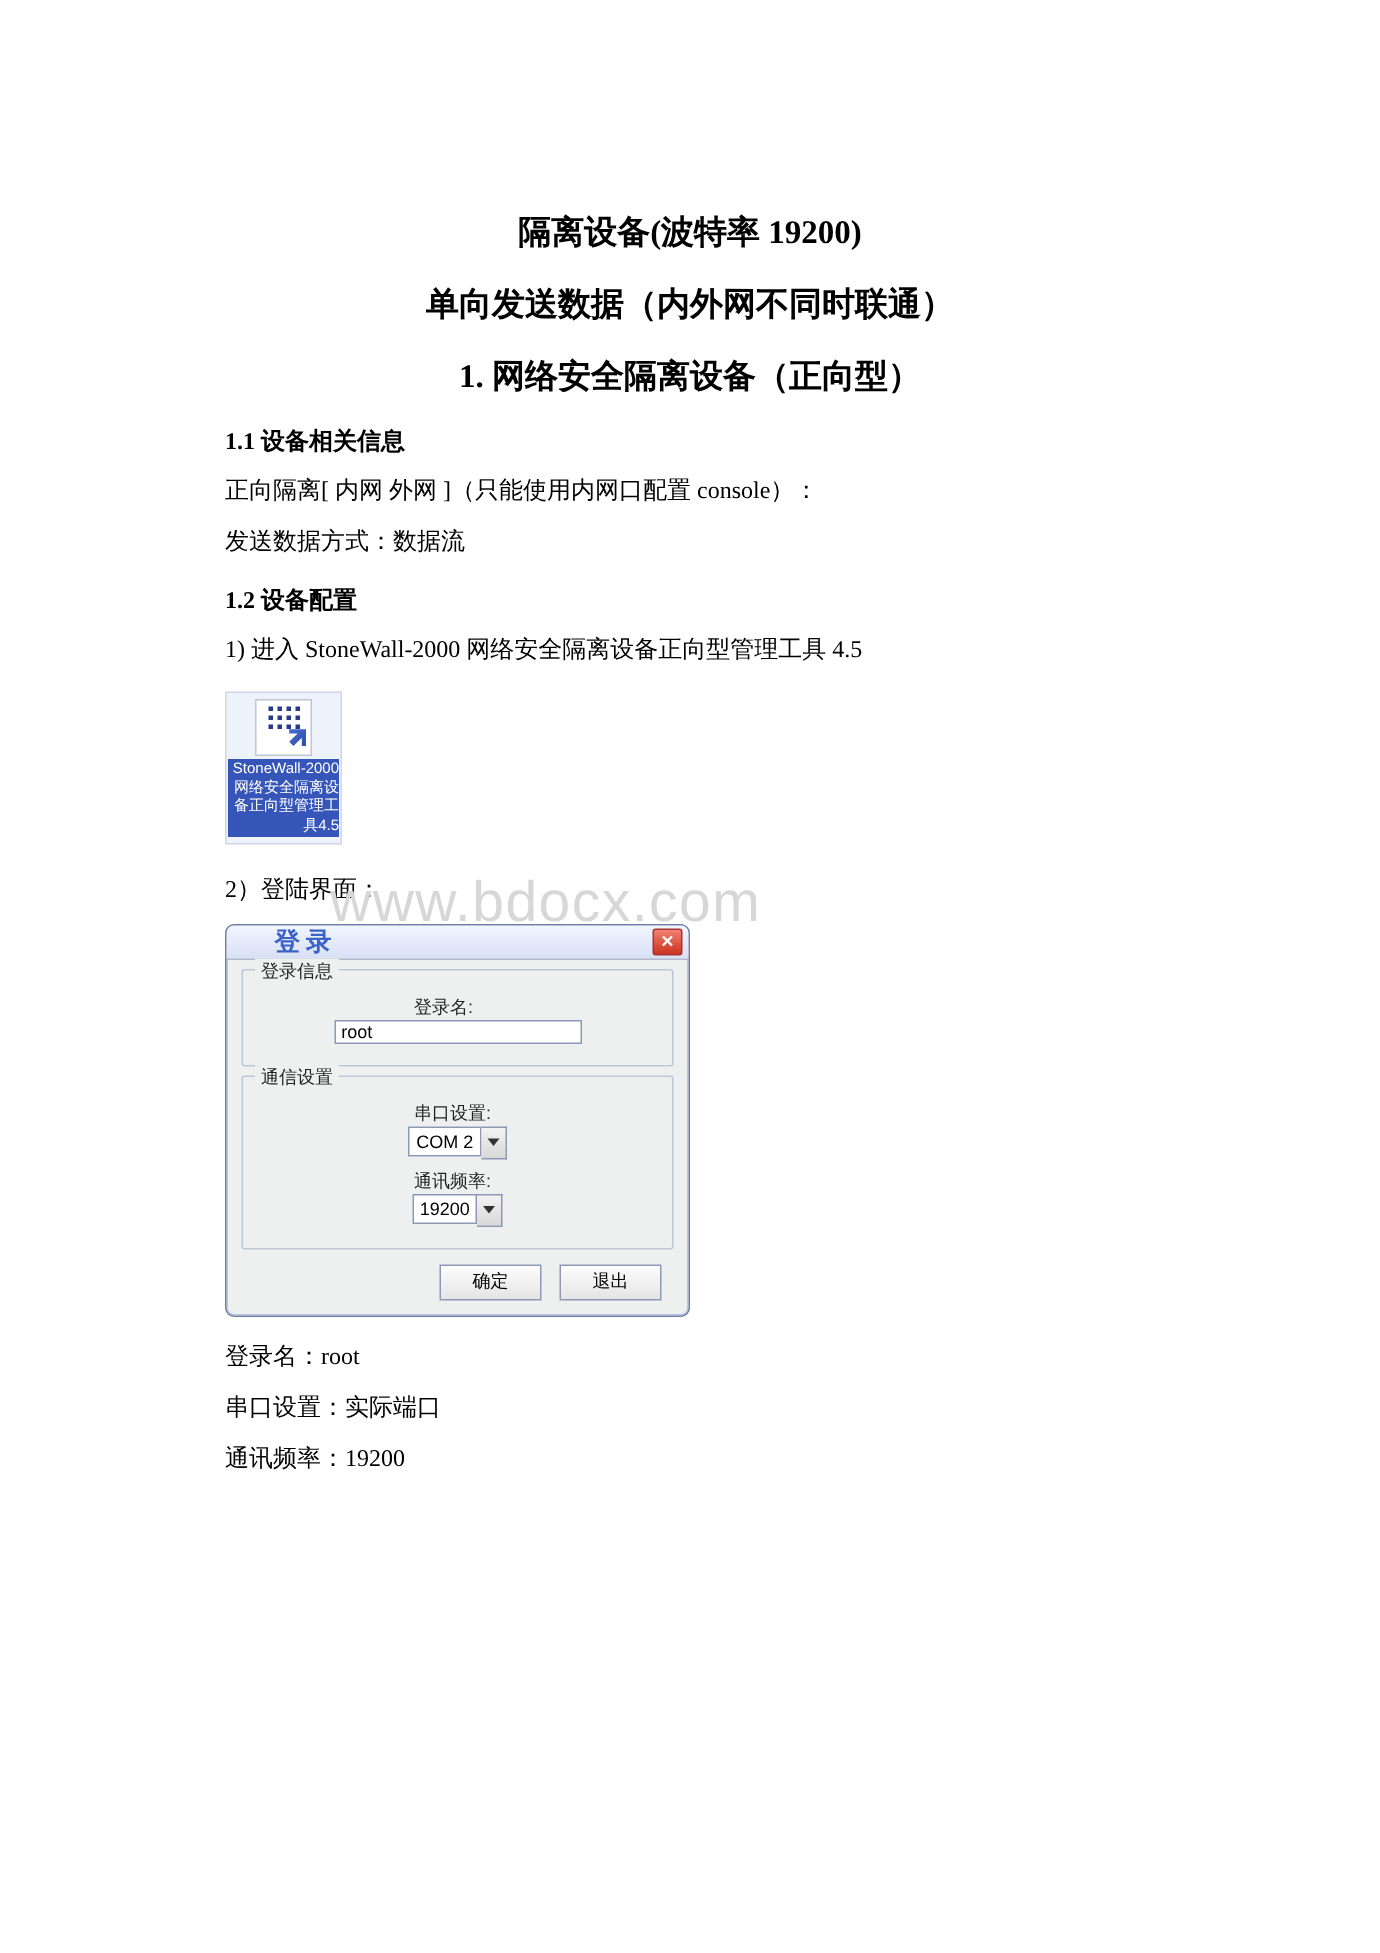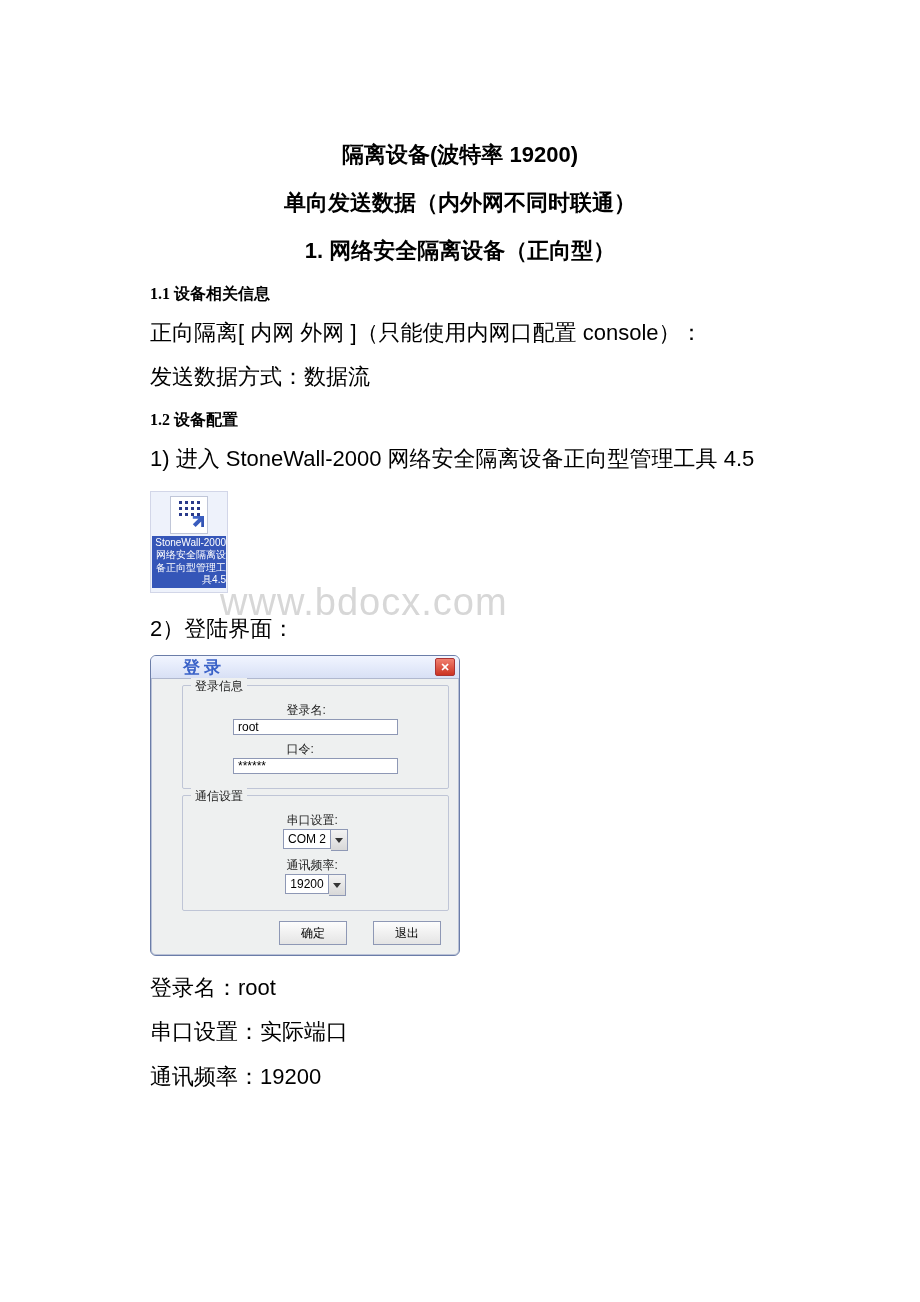--- a/index.html
+++ b/index.html
@@ -10,35 +10,35 @@
   width: 920px;
 }
 .page {
   padding: 140px 150px 60px 150px;
 }
 .title-center {
   text-align: center;
   font-weight: bold;
   font-size: 22px;
   margin: 0 0 18px 0;
-  font-family: Liberation Sans, sans-serif;
+  font-family: Liberation Serif, serif;
 }
 .title-center.sub {
   font-weight: bold;
 }
 .h2 {
   font-weight: bold;
   font-size: 16px;
   margin: 14px 0 10px 0;
 }
 .p {
-  font-size: 22px;
+  font-size: 16px;
   margin: 8px 0 8px 0;
   line-height: 1.65;
-  font-family: Liberation Sans, sans-serif;
+  font-family: Liberation Serif, serif;
 }
 .watermark {
   position: absolute;
   left: 220px;
   top: 581px;
   font-size: 38px;
   color: #d7d7d7;
   font-family: Arial, sans-serif;
   letter-spacing: 1px;
   z-index: 0;
@@ -132,21 +132,20 @@
 }
 .dialog .body {
   padding: 6px 10px 10px 10px;
 }
 .groupbox {
   border: 1px solid #bfc5d6;
   border-radius: 2px;
   padding: 10px 10px 8px 10px;
   margin-bottom: 6px;
   position: relative;
-  margin-left: 21px;
 }
 .groupbox .legend {
   position: absolute;
   top: -8px; left: 8px;
   background: #eef0f0;
   padding: 0 4px;
   font-size: 12px;
   color: #222;
 }
 .frow {
@@ -192,21 +191,21 @@
 }
 .frow .combo .cbtn .tri {
   width: 0; height: 0;
   border-left: 4px solid transparent;
   border-right: 4px solid transparent;
   border-top: 5px solid #333;
 }
 .btnrow {
   display: flex;
   justify-content: flex-end;
-  gap: 26px;
+  gap: 12px;
   padding: 4px 8px 0 0;
 }
 .dlgbtn {
   width: 66px; height: 22px;
   border: 1px solid #8e98b5;
   background: linear-gradient(#fdfdfd, #e4e4e4);
   font-size: 12px;
   cursor: pointer;
   display: flex; align-items: center; justify-content: center;
 }
@@ -259,24 +258,20 @@
       <div class="close">
         <span>✕</span>
       </div>
     </div>
     <div class="body">
       <div class="groupbox">
         <div class="legend">登录信息</div>
         <div class="frow">
           <div class="lbl">登录名:</div>
           <input class="tinput" value="root" style="">
-        </div>
-        <div class="frow">
-          <div class="lbl">口令:</div>
-          <input class="tinput" value="******" style="">
         </div>
       </div>
       <div class="groupbox">
         <div class="legend">通信设置</div>
         <div class="frow">
           <div class="lbl">串口设置:</div>
           <div class="combo">
             <div class="cval">COM 2</div>
             <div class="cbtn">
                 <div class="tri"></div>

